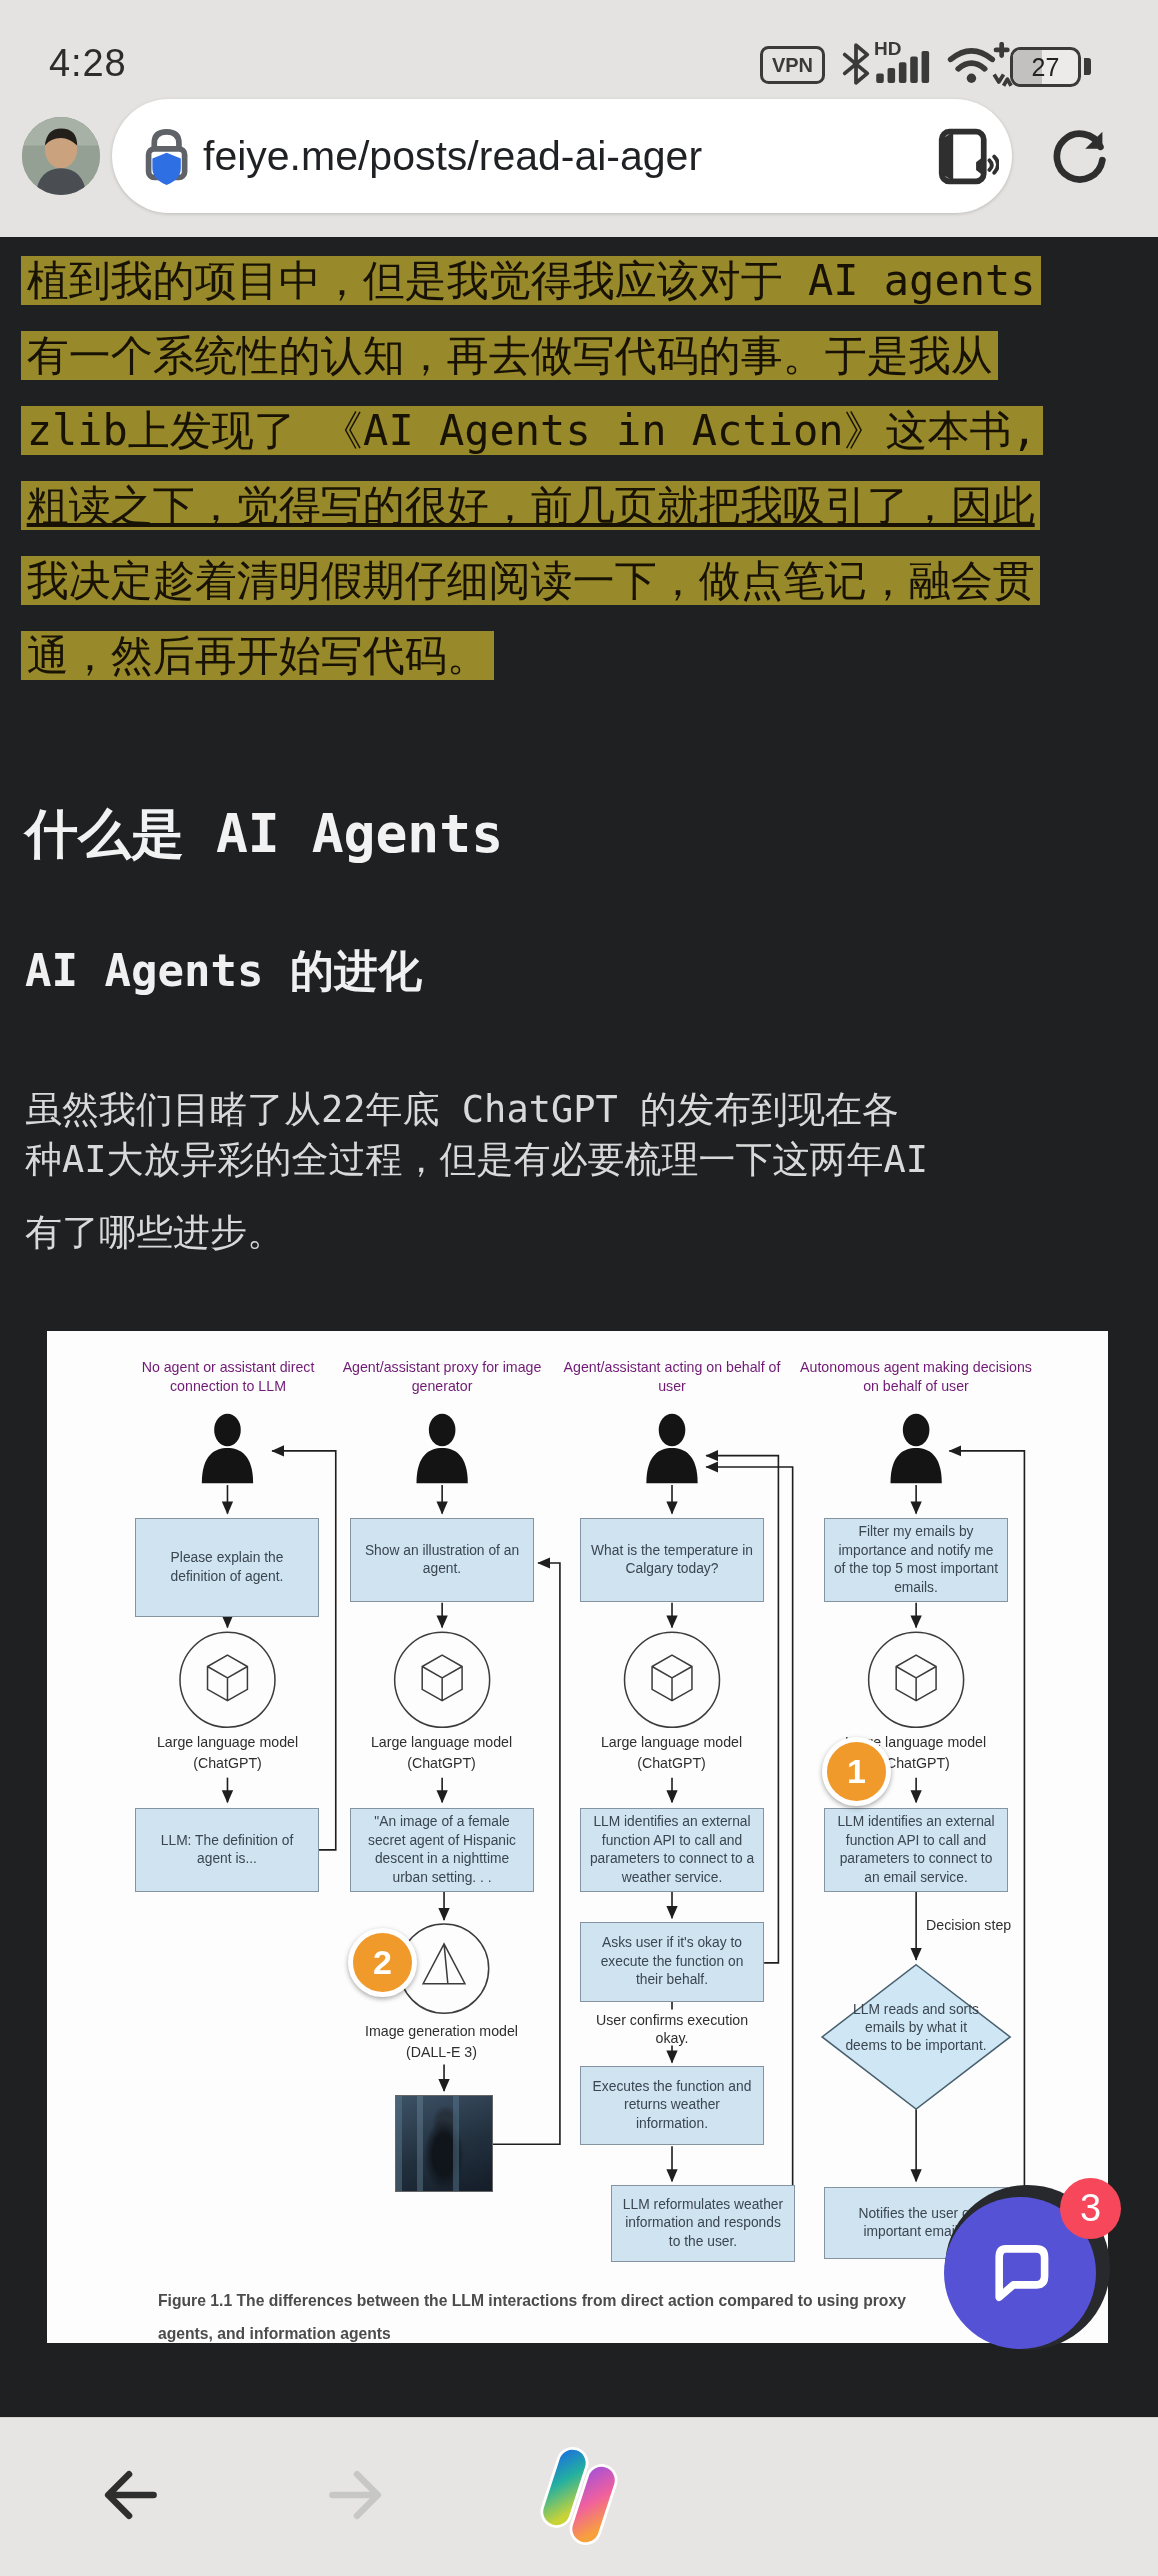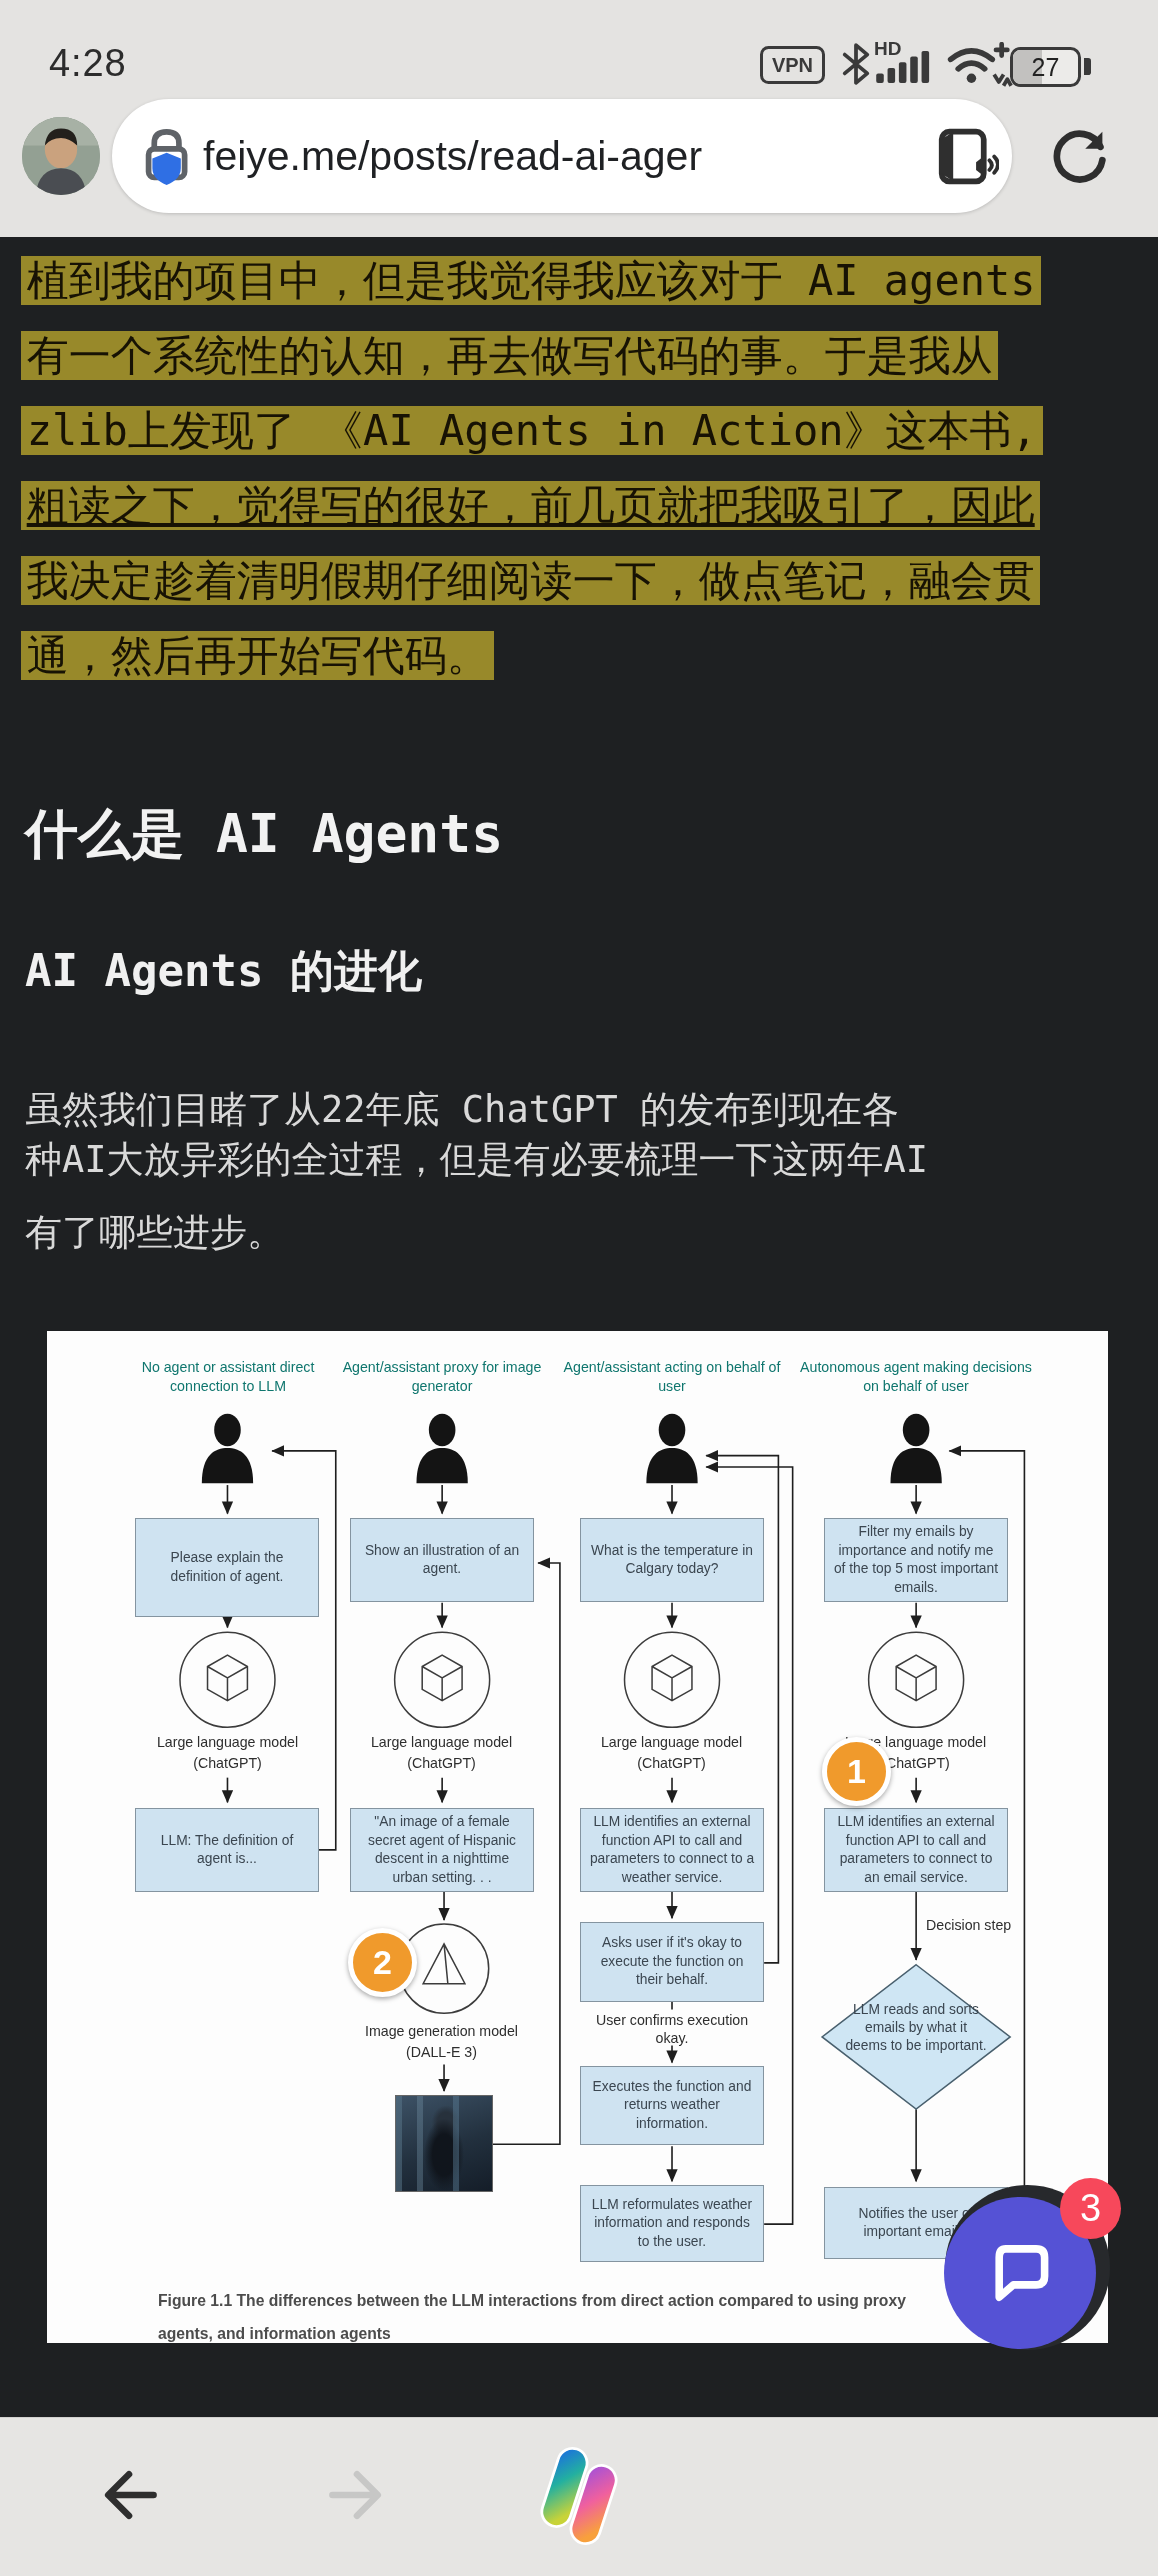--- a/index.html
+++ b/index.html
@@ -28,21 +28,21 @@
       padding:0 5.7px;white-space:nowrap;font-family:"DejaVu Sans Mono","DejaVu Sans",monospace;}
   .h2{position:absolute;left:25px;color:#f2f2f2;font-size:53px;font-weight:bold;
       font-family:"DejaVu Sans Mono","DejaVu Sans",monospace;white-space:nowrap;}
   .h3{position:absolute;left:25px;color:#f0f0f0;font-size:44px;font-weight:bold;
       font-family:"DejaVu Sans Mono","DejaVu Sans",monospace;white-space:nowrap;}
   .para{position:absolute;left:25px;color:#d9d9d9;font-size:37px;white-space:nowrap;
         font-family:"DejaVu Sans Mono","DejaVu Sans",monospace;}
   
   .figure{left:47px;top:1331px;width:1061px;height:1012px;background:#fdfdfd;z-index:2;}
   .fig-svg{position:absolute;left:0;top:0;}
-  .colhead{position:absolute;width:232px;text-align:center;font-size:14.2px;line-height:19px;color:#0f766e;}
+  .colhead{position:absolute;width:232px;text-align:center;font-size:14.2px;line-height:19px;color:#701a75;}
   .fbox{position:absolute;width:184px;background:#cfe3f1;border:1.9px solid #8494a0;box-sizing:border-box;
         display:flex;align-items:center;justify-content:center;text-align:center;
         font-size:13.8px;line-height:18.5px;color:#3b4650;padding:2.8px 6.6px;}
   .flabel{position:absolute;width:199px;text-align:center;font-size:14.2px;line-height:21px;color:#2e2e2e;}
   .ftext{position:absolute;text-align:center;font-size:14.2px;line-height:18px;color:#2e2e2e;}
   .gen-image{left:348px;top:764px;width:98px;height:97px;border:0.9px solid #666;box-sizing:border-box;
      background:
        linear-gradient(90deg, rgba(90,120,140,.5) 0 5.7px, transparent 5.7px 21px, rgba(110,140,160,.4) 21px 26.6px, transparent 26.6px 57px, rgba(90,125,150,.45) 57px 63px, transparent 63px),
        radial-gradient(28.5px 52px at 50% 62%, #10151c 40%, rgba(16,21,28,0) 70%),
        radial-gradient(19px 23px at 52% 28%, #27313c 45%, rgba(39,49,60,0) 75%),
@@ -249,21 +249,21 @@
   <div class="fbox" style="left:303px;top:477px;height:84px;">"An image of a female secret agent of Hispanic descent in a nighttime urban setting. . .</div>
   <div class="fbox" style="left:533px;top:477px;height:84px;">LLM identifies an external function API to call and parameters to connect to a weather service.</div>
   <div class="fbox" style="left:777px;top:477px;height:84px;">LLM identifies an external function API to call and parameters to connect to an email service.</div>
 
   <div class="flabel" style="left:295px;top:690px;">Image generation model (DALL-E 3)</div>
   <div class="abs gen-image"></div>
 
   <div class="fbox" style="left:533px;top:591px;height:80px;">Asks user if it's okay to execute the function on their behalf.</div>
   <div class="ftext" style="left:547px;top:680px;width:156px;">User confirms execution okay.</div>
   <div class="fbox" style="left:533px;top:735px;height:79px;">Executes the function and returns weather information.</div>
-  <div class="fbox" style="left:533px;top:854px;height:77px;">LLM reformulates weather information and responds to the user.</div>
+  <div class="fbox" style="left:564px;top:854px;height:77px;">LLM reformulates weather information and responds to the user.</div>
 
   <div class="ftext" style="left:879px;top:585px;width:104px;text-align:left;">Decision step</div>
   <div class="ftext" style="left:796px;top:670px;width:146px;font-size:13.8px;color:#3b4650;">LLM reads and sorts emails by what it deems to be important.</div>
   <div class="fbox" style="left:777px;top:856px;height:72px;">Notifies the user of important emails.</div>
 
   <div class="caption" style="top:959px;">Figure 1.1   The differences between the LLM interactions from direct action compared to using proxy</div>
   <div class="caption" style="top:992px;">agents, and information agents</div>
 
   <div class="callout" style="left:775px;top:406px;">1</div>
   <div class="callout" style="left:301px;top:597px;">2</div>

